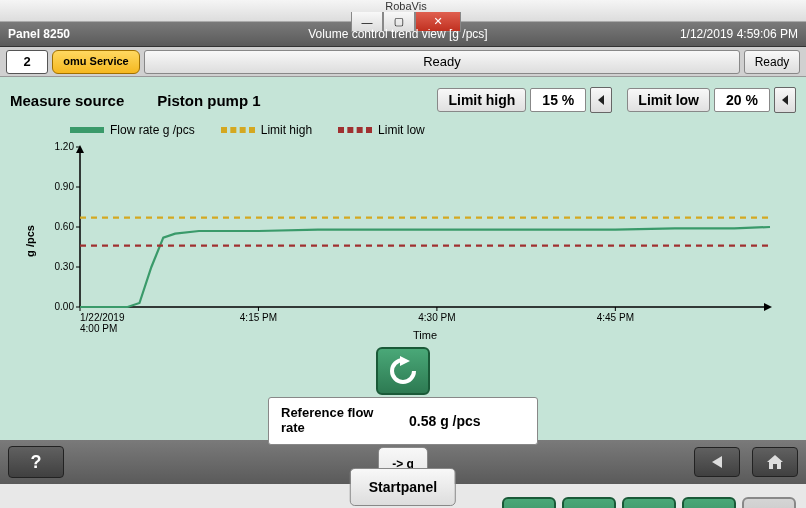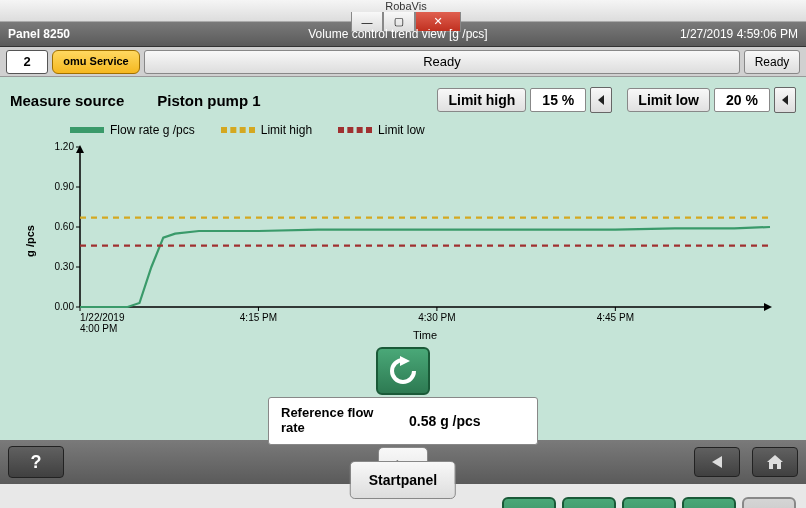--- a/index.html
+++ b/index.html
@@ -47,40 +47,40 @@
   .ref-box { background:#fff; border:1px solid #888; border-radius:3px; height:48px; display:flex; align-items:center; padding:0 12px; gap:18px; min-width:270px;}
   .ref-label { font-size:13px; font-weight:bold; line-height:1.15; max-width:110px;}
   .ref-val { font-size:14px; font-weight:bold;}
   .unit-btn { width:50px; height:48px; background:linear-gradient(#f8f8f8,#ddd); border:1px solid #888; border-radius:5px; display:flex; align-items:center; justify-content:center; font-size:12px; font-weight:bold; text-align:center; line-height:1.1;}
   .nav-btns { display:flex; gap:6px; margin-left:auto;}
   .nav-btn { width:54px; height:48px; background:linear-gradient(#4aa878,#2d7a52); border:2px solid #1a5a38; border-radius:6px; display:flex; align-items:center; justify-content:center;}
   .nav-btn.disabled { background:linear-gradient(#d5d5d5,#b8b8b8); border-color:#888;}
   
   .footer { height:44px; background:linear-gradient(#7a7a7a,#5a5a5a); display:flex; align-items:center; padding:0 8px; gap:8px;}
   .help-btn { width:56px; height:32px; background:linear-gradient(#606060,#404040); border:1px solid #222; border-radius:4px; color:#fff; font-size:18px; font-weight:bold; display:flex; align-items:center; justify-content:center;}
-  .start-btn { background:linear-gradient(#f8f8f8,#ddd); border:1px solid #888; border-radius:5px; padding:10px 18px; font-size:14px; font-weight:bold; position:absolute; left:50%; transform:translateX(-50%); bottom:9px;}
+  .start-btn { background:linear-gradient(#f8f8f8,#ddd); border:1px solid #888; border-radius:5px; padding:10px 18px; font-size:14px; font-weight:bold; position:absolute; left:50%; transform:translateX(-50%); bottom:2px;}
   .foot-nav { width:46px; height:30px; background:linear-gradient(#606060,#404040); border:1px solid #222; border-radius:4px; display:flex; align-items:center; justify-content:center; margin-left:auto;}
   .foot-nav + .foot-nav { margin-left:4px;}
 </style>
 </head>
 <body>
 
 <div class="titlebar">
   <span class="title">RobaVis</span>
   <div class="winbtns">
     <div class="winbtn">—</div>
     <div class="winbtn">▢</div>
     <div class="winbtn close">✕</div>
   </div>
 </div>
 
 <div class="header">
   <div class="panel-name">Panel 8250</div>
   <div class="view-title">Volume control trend view [g /pcs]</div>
-  <div class="datetime">1/27/2019 4:59:06 PM</div>
+  <div class="datetime">1/12/2019 4:59:06 PM</div>
 </div>
 
 <div class="statusrow">
   <div class="num-badge">2</div>
   <div class="service-badge">omu Service</div>
   <div class="ready-bar">Ready</div>
   <div class="ready-small">Ready</div>
 </div>
 
 <div class="main">

